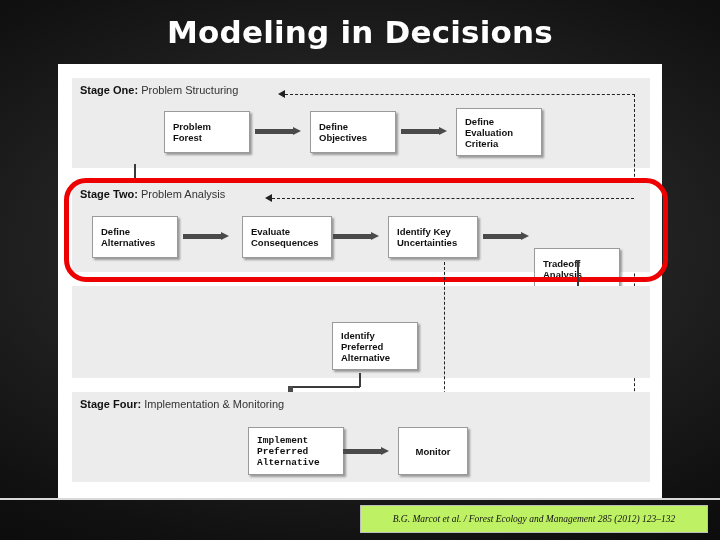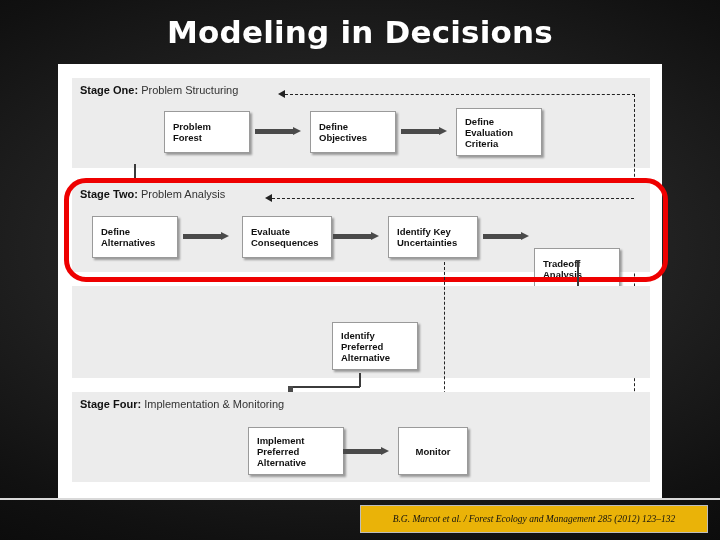--- a/index.html
+++ b/index.html
@@ -172,21 +172,21 @@
     pointer-events: none;
   }
 
   
   .citation {
     position: absolute;
     left: 360px;
     top: 505px;
     width: 346px;
     height: 26px;
-    background: #eab308;
+    background: #bef264;
     border: 1px solid #bdbdbd;
     display: flex;
     align-items: center;
     justify-content: center;
   }
   .citation span {
     font-family: "Liberation Serif", serif;
     font-style: italic;
     font-size: 9.5px;
     color: #111;
@@ -330,21 +330,21 @@
 
     <div class="dash-v" style="left:372px; top:188px; height:172px;"></div>
     <div class="dash-head-d" style="left:368px; top:358px;"></div>
 
     <div class="band" style="top:318px; width:578px; height:90px;"></div>
     <div class="band-label" style="left:8px; top:324px;">
       <b>Stage Four:</b>
       <span class="sub">Implementation &amp; Monitoring</span>
     </div>
 
-    <div class="pbox" style="left:176px; top:353px; width:96px; height:48px;">
+    <div class="pbox" style="left:176px; top:353px; width:96px; height:48px;font-family:Liberation Mono, monospace;">
       <div>
         <span>Implement</span>
         <span>Preferred</span>
         <span>Alternative</span>
       </div>
     </div>
     <div class="arrow-r" style="left:271px; top:373px; width:46px;">
       <div class="shaft" style="width:38px;"></div>
       <div class="head" style="left:38px;"></div>
     </div>

